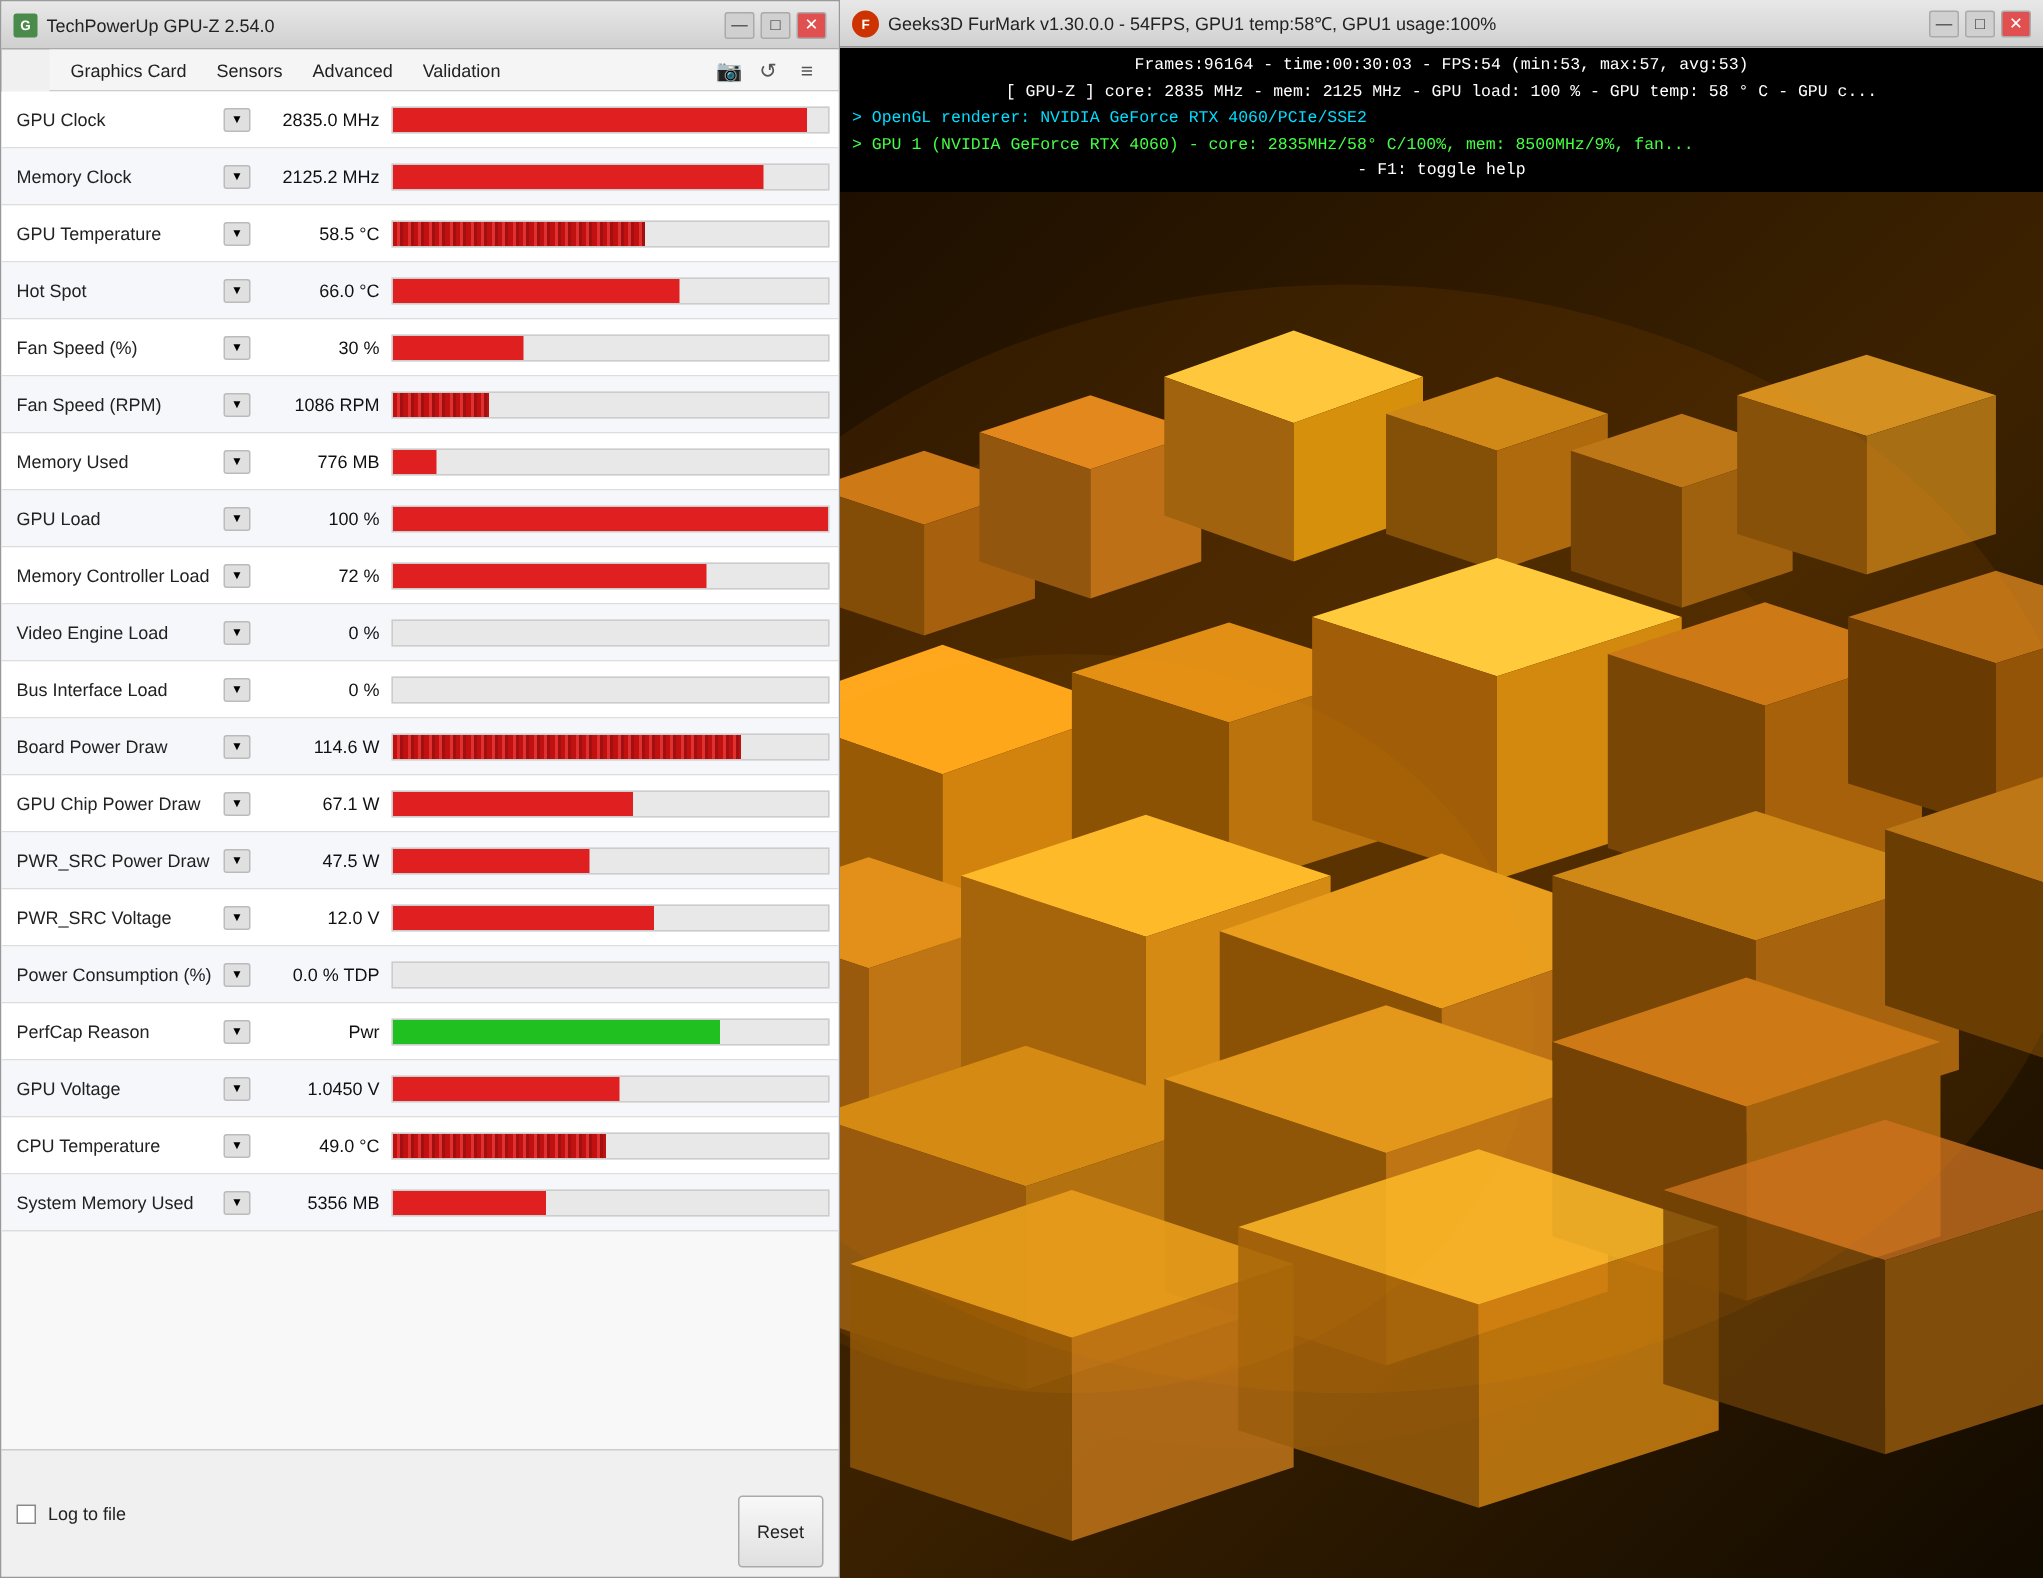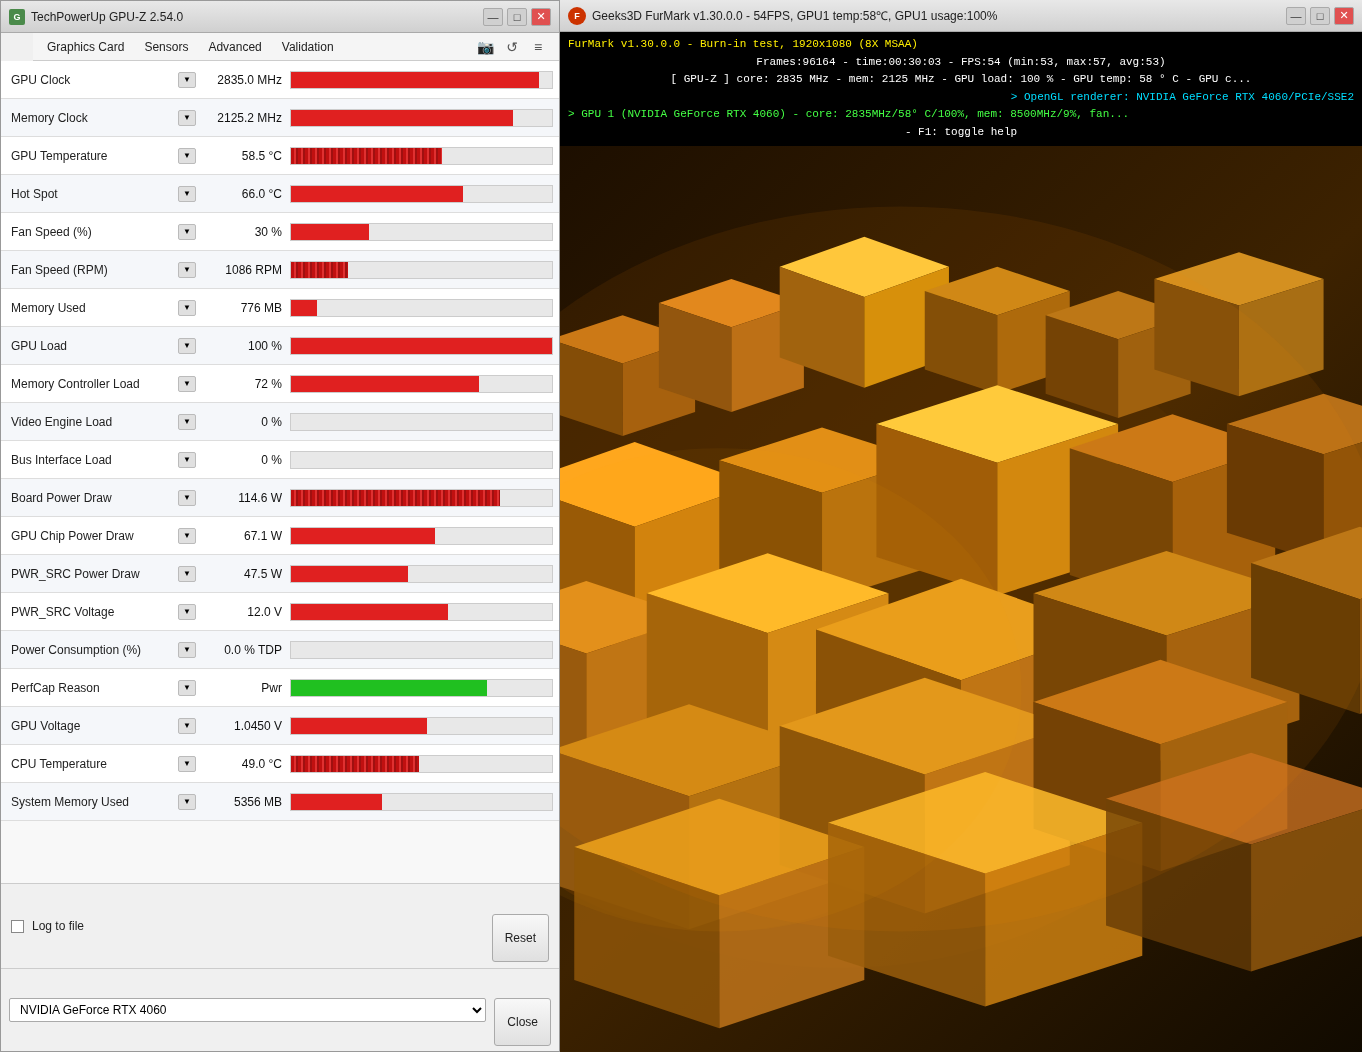--- a/index.html
+++ b/index.html
@@ -113,21 +113,21 @@
     }
     .sensor-row {
       display: flex;
       align-items: center;
       height: 38px;
       border-bottom: 1px solid #ddd;
       background: #fff;
     }
     .sensor-row:nth-child(even) { background: #f5f7fa; }
     .sensor-name {
-      width: 177px;
+      width: 148px;
       padding-left: 10px;
       font-size: 12px;
       color: #222;
       flex-shrink: 0;
     }
     .sensor-dropdown {
       width: 18px;
       height: 16px;
       background: #e0e0e0;
       border: 1px solid #bbb;
@@ -258,21 +258,21 @@
       padding: 4px 8px;
       flex-shrink: 0;
     }
     .furmark-info-line {
       font-size: 11px;
       line-height: 1.6;
       font-family: 'Courier New', monospace;
     }
     .furmark-line-yellow { color: #ffee00; }
     .furmark-line-white { color: #ffffff; text-align: center; }
-    .furmark-line-cyan { color: #00ddff; text-align: right; }
+    .furmark-line-cyan { color: #00ddff; }
     .furmark-line-green { color: #44ff44; }
 
     .furmark-viewport {
       flex: 1;
       background: radial-gradient(ellipse at 30% 30%, #8b6914 0%, #5a3d08 30%, #2a1a00 70%, #1a1000 100%);
       position: relative;
       overflow: hidden;
     }
 
     
@@ -474,42 +474,35 @@
     </div>
     </div>
 
   <div class="bottom-bar">
     <div class="log-checkbox"></div>
     <span class="log-label">Log to file</span>
     <div class="bottom-spacer"></div>
     <button class="reset-btn">Reset</button>
   </div>
 
-  <div class="gpu-select-bar">
-    <select class="gpu-select">
-      <option>NVIDIA GeForce RTX 4060</option>
-    </select>
-    <button class="reset-btn">Close</button>
-  </div>
 </div>
 
 <div id="furmark-panel">
 
   <div class="furmark-title-bar">
     <div class="furmark-icon">F</div>
     <span class="furmark-title-text">Geeks3D FurMark v1.30.0.0 - 54FPS, GPU1 temp:58℃, GPU1 usage:100%</span>
     <div class="title-bar-controls">
       <div class="title-btn">—</div>
       <div class="title-btn">□</div>
       <div class="title-btn close-btn">✕</div>
     </div>
   </div>
 
   <div class="furmark-info-bar">
-    <div class="furmark-info-line furmark-line-yellow">FurMark v1.30.0.0 - Burn-in test, 1920x1080 (8X MSAA)</div>
     <div class="furmark-info-line furmark-line-white">Frames:96164 - time:00:30:03 - FPS:54 (min:53, max:57, avg:53)</div>
     <div class="furmark-info-line furmark-line-white">[ GPU-Z ] core: 2835 MHz - mem: 2125 MHz - GPU load: 100 % - GPU temp: 58 ° C - GPU c...</div>
     <div class="furmark-info-line furmark-line-cyan">&gt; OpenGL renderer: NVIDIA GeForce RTX 4060/PCIe/SSE2</div>
     <div class="furmark-info-line furmark-line-green">&gt; GPU 1 (NVIDIA GeForce RTX 4060) - core: 2835MHz/58° C/100%, mem: 8500MHz/9%, fan...</div>
     <div class="furmark-info-line furmark-line-white">- F1: toggle help</div>
   </div>
 
   <div class="furmark-viewport">
     <svg class="scene-svg" viewBox="0 0 800 750" preserveAspectRatio="xMidYMid slice">
       <defs>

